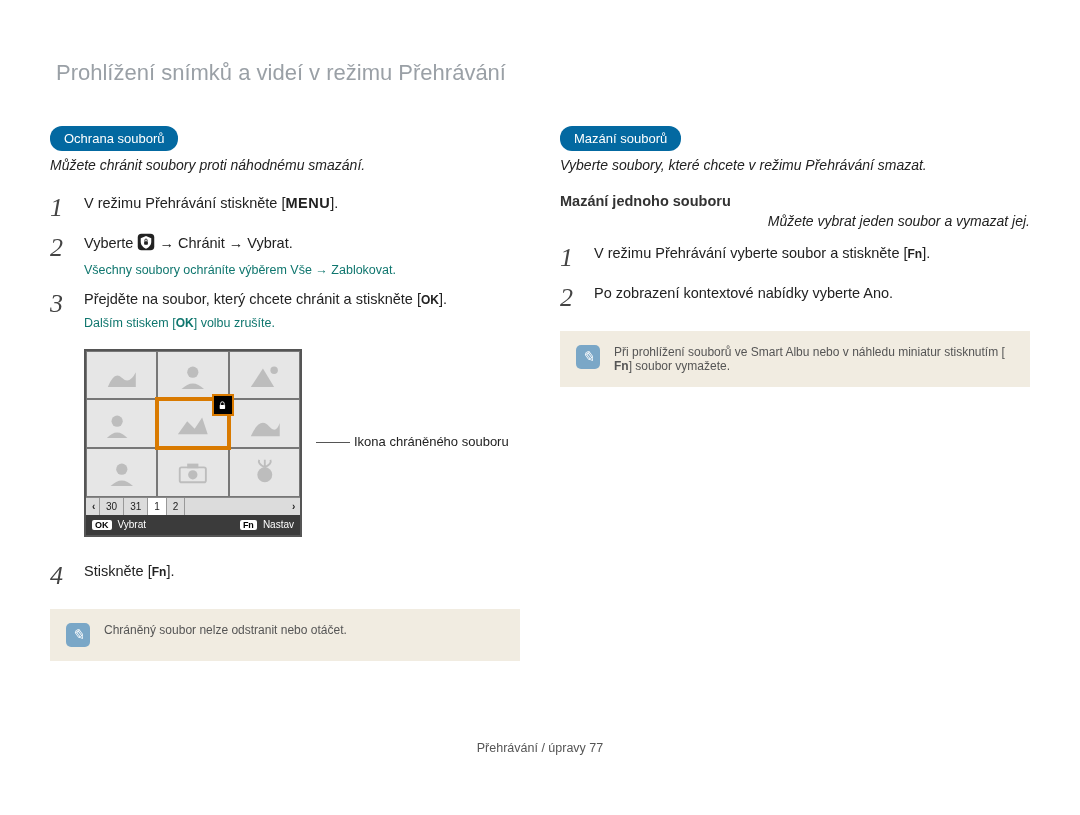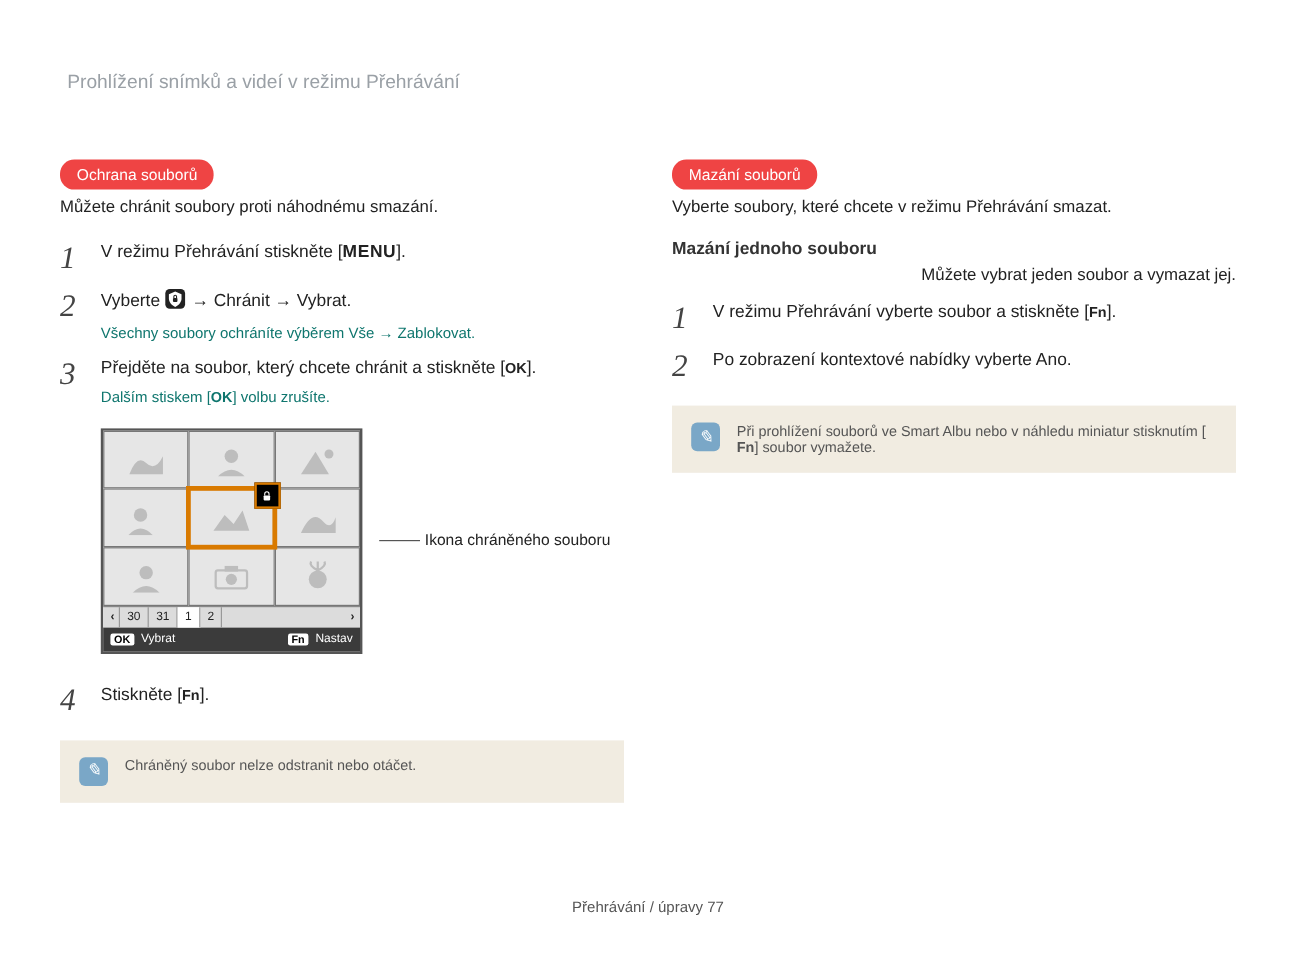--- a/index.html
+++ b/index.html
@@ -1,22 +1,22 @@
 <!DOCTYPE html>
 <html><head>
 <meta charset="utf-8">
 <style>
   * { box-sizing: border-box; margin: 0; padding: 0; }
   html, body { width: 1080px; height: 815px; background: #fff; font-family: Arial, Helvetica, sans-serif; color: #222; }
   .page { padding: 60px 50px 20px 50px; }
-  .header { color: #9aa0a6; font-size: 16px; margin-bottom: 55px; padding-left: 6px; }
+  .header { color: #9aa0a6; font-size: 22px; margin-bottom: 40px; padding-left: 6px; }
   .columns { display: flex; gap: 40px; }
   .col { flex: 1; min-width: 0; }
-  .pill { display: inline-block; background: #ef4444; color: #fff; font-size: 13px; padding: 5px 14px; border-radius: 12px; margin-bottom: 6px; }
-  .lead { font-size: 14px; margin-bottom: 20px; }
+  .pill { display: inline-block; background: #0369a1; color: #fff; font-size: 13px; padding: 5px 14px; border-radius: 12px; margin-bottom: 6px; }
+  .lead { font-size: 14px; margin-bottom: 20px; font-style: italic; }
   .step { display: flex; align-items: flex-start; margin: 10px 0 0 0; }
   .step-num { font-size: 26px; font-weight: 300; width: 34px; color: #444; font-style: italic; font-family: Georgia, 'Times New Roman', serif; }
   .step-body { font-size: 14.5px; line-height: 1.45; flex: 1; }
   .step-body .sub { font-size: 12.5px; color: #0f766e; margin-top: 4px; }
   .btn-word { font-weight: 700; letter-spacing: .5px; }
   .ok-box { display:inline-block; font-weight:700; font-size:12px; }
   .fn-box { display:inline-block; font-weight:700; font-size:12px; }
   .note-box { display: flex; gap: 14px; background: #f1ece1; padding: 14px 16px; font-size: 12px; color: #555; margin-top: 18px; align-items: flex-start; }
   .note-icon { width: 24px; height: 24px; border-radius: 5px; background: #7aa7c7; color: #fff; display: flex; align-items: center; justify-content: center; font-style: italic; font-family: Georgia, serif; font-size: 15px; flex-shrink: 0; }
   .sub-heading { font-size: 14.5px; font-weight: 700; color: #333; margin-bottom: 4px; }

